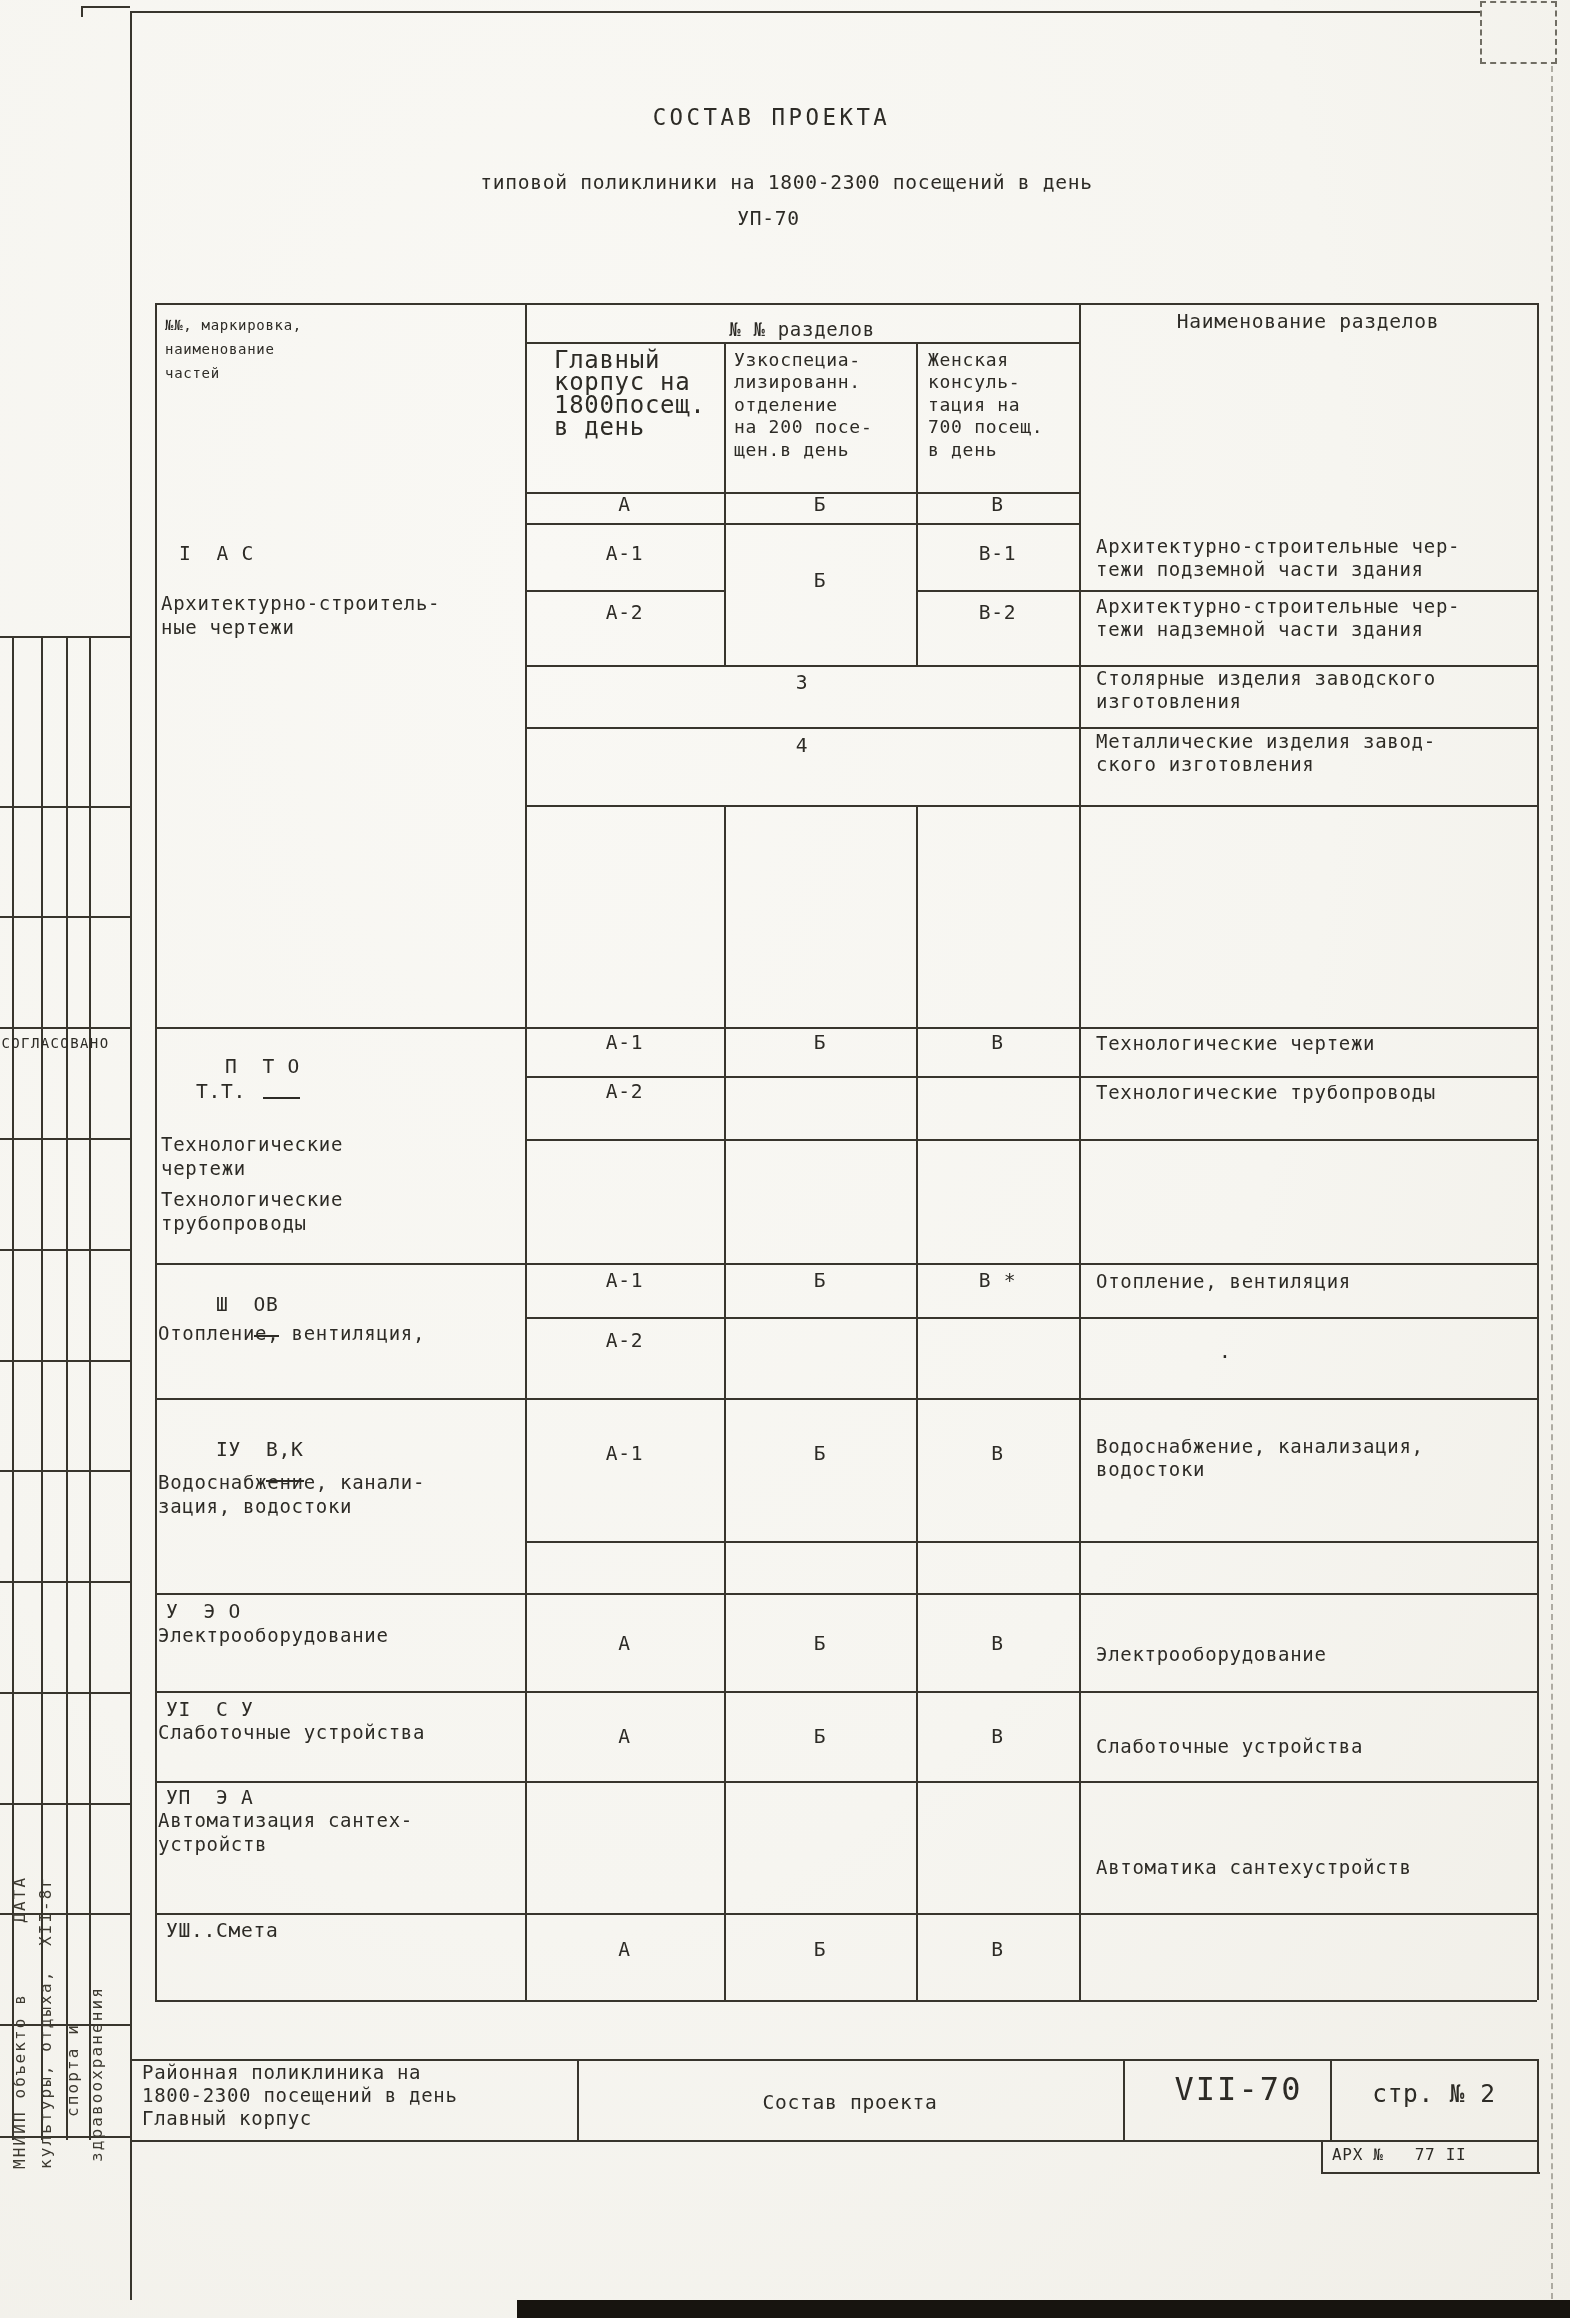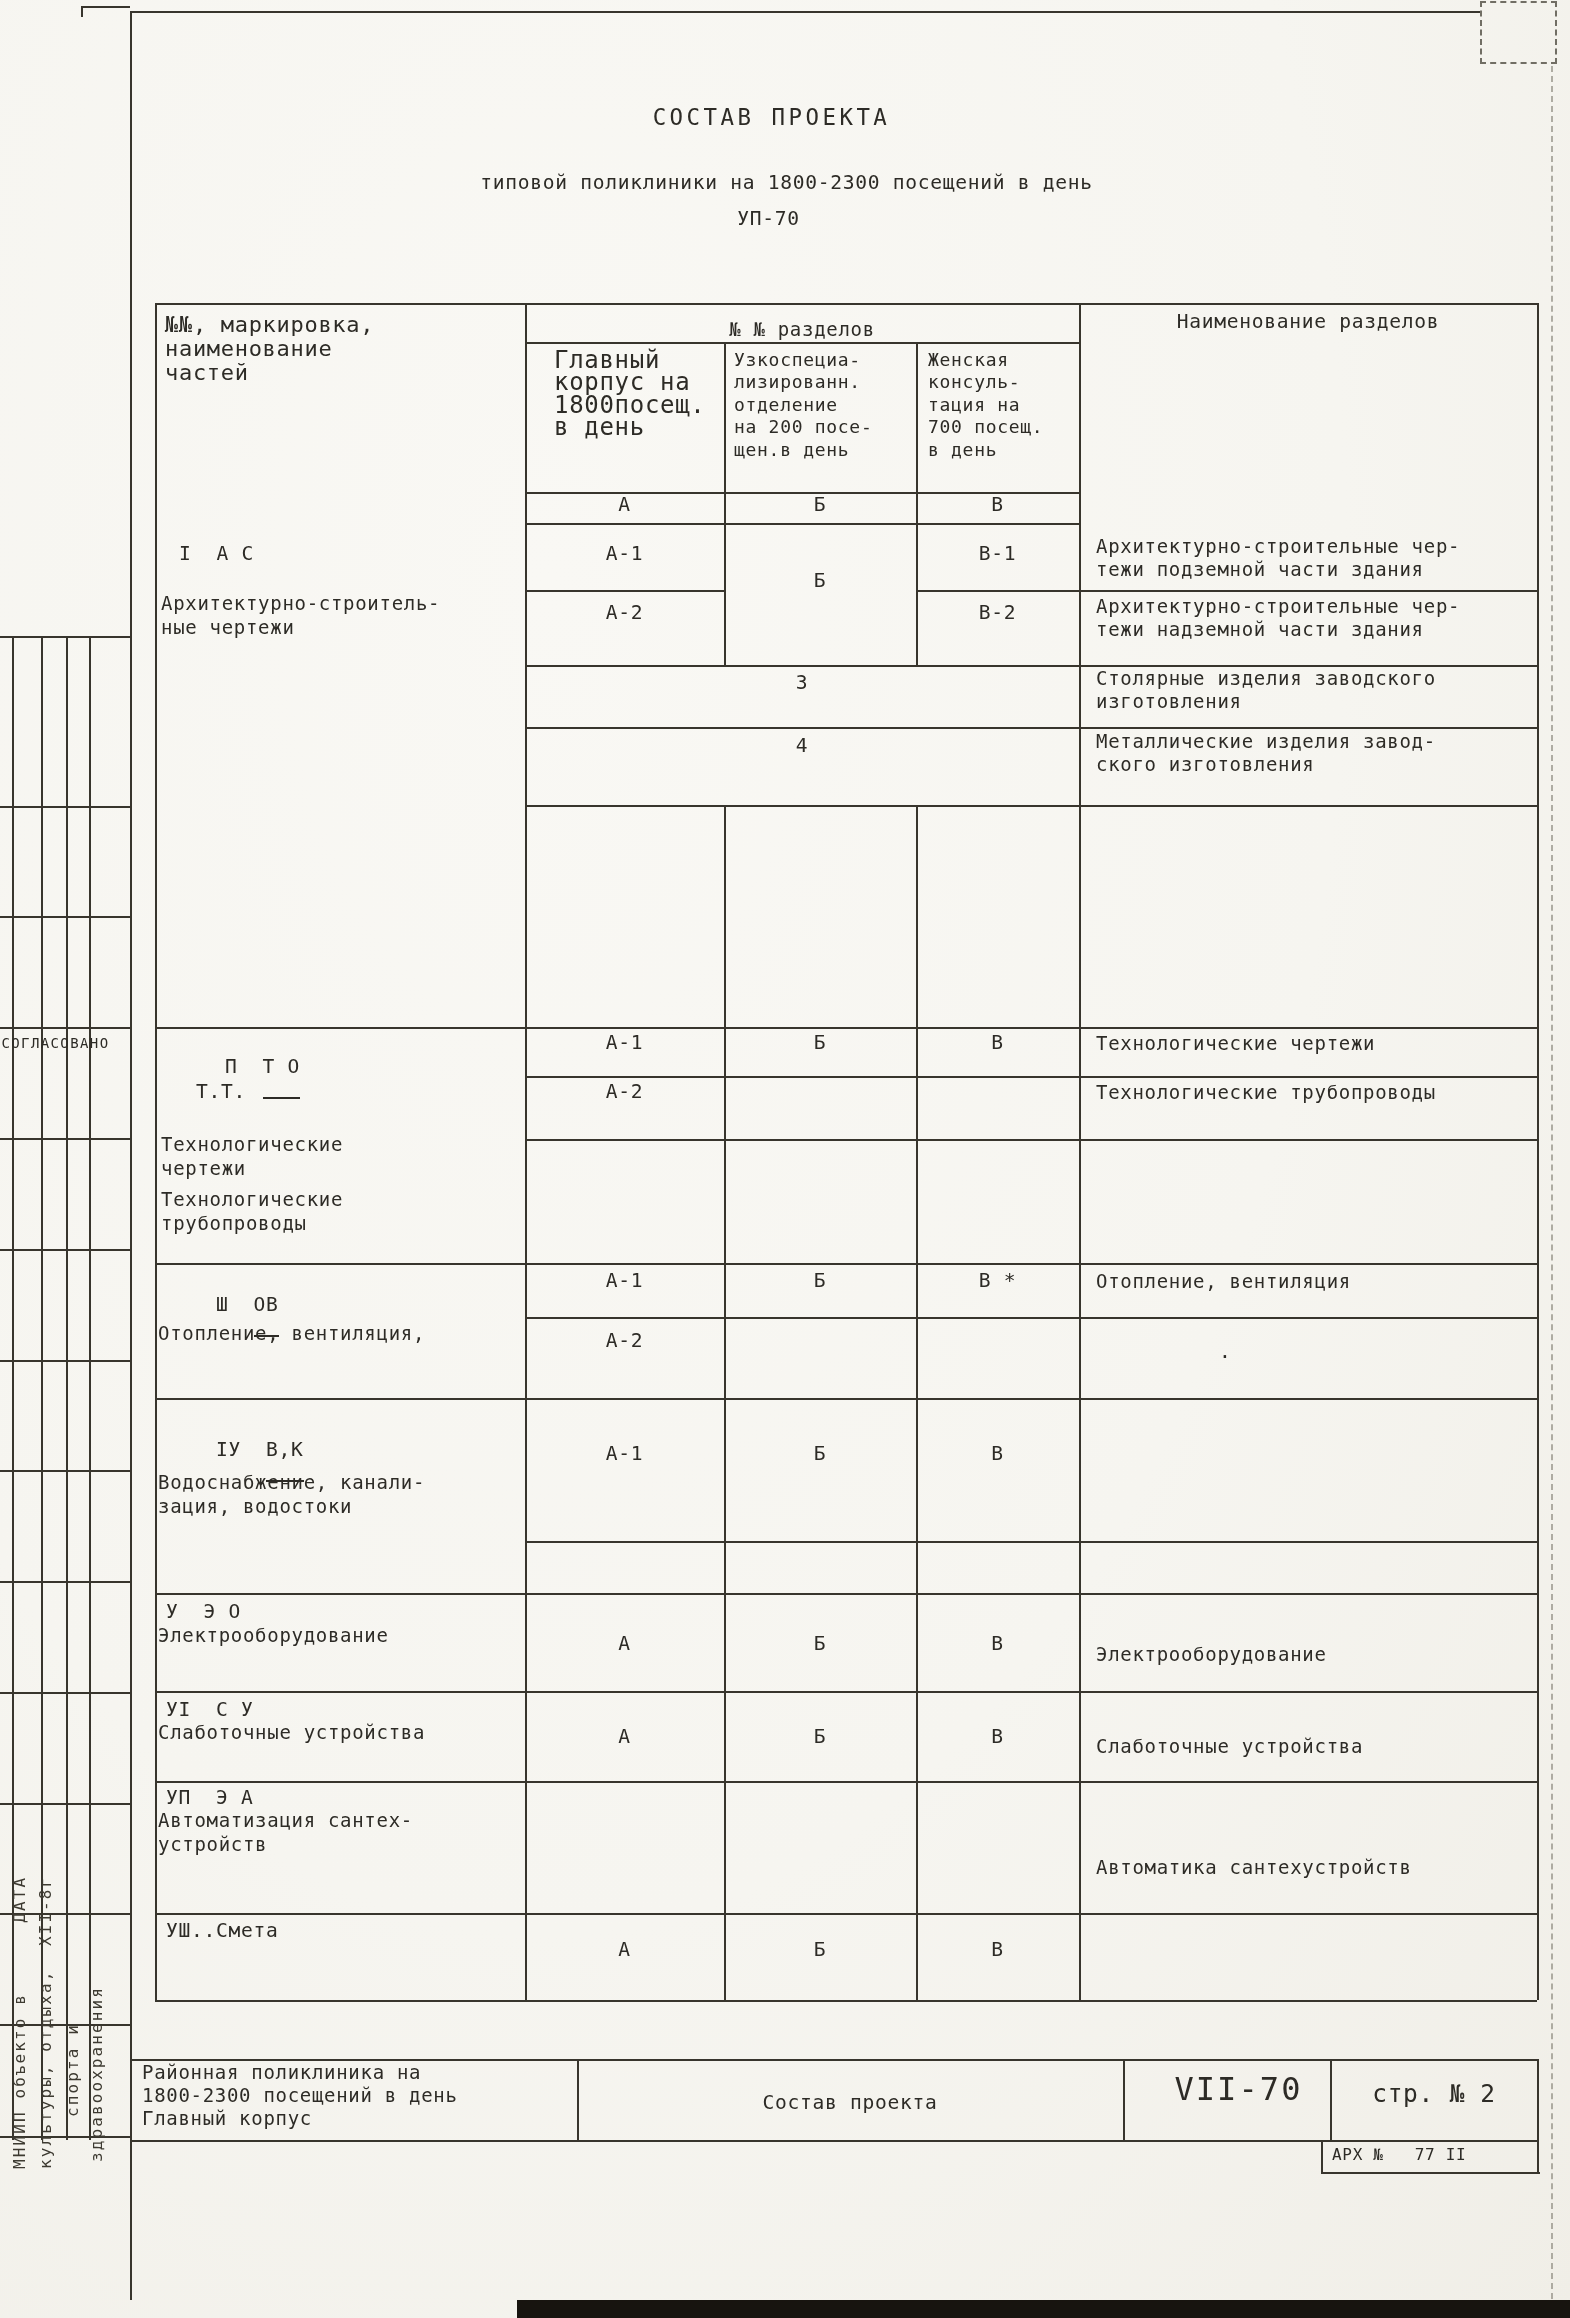--- a/index.html
+++ b/index.html
@@ -84,21 +84,21 @@
   <i class="hl" style="left:155px;top:1263px;width:1382px;"></i>
   <i class="hl" style="left:525px;top:1317px;width:1013px;"></i>
   <i class="hl" style="left:155px;top:1398px;width:1382px;"></i>
   <i class="hl" style="left:525px;top:1541px;width:1013px;"></i>
   <i class="hl" style="left:155px;top:1593px;width:1382px;"></i>
   <i class="hl" style="left:155px;top:1691px;width:1382px;"></i>
   <i class="hl" style="left:155px;top:1781px;width:1382px;"></i>
   <i class="hl" style="left:155px;top:1913px;width:1382px;"></i>
   <i class="hl" style="left:155px;top:2000px;width:1382px;"></i>
 
-  <div class="t" style="left:165px;top:313px;font-size:22px;">№№, маркировка,
+  <div class="t" style="left:165px;top:313px;font-size:14px;">№№, маркировка,
 наименование
 частей</div>
   <div class="t c" style="left:525px;top:317px;width:554px;font-size:19px;">№ № разделов</div>
   <div class="t c" style="left:1079px;top:310px;width:458px;">Наименование разделов</div>
   <div class="t" style="left:554px;top:349px;font-size:24px;line-height:22.4px;">Главный
 корпус на
 1800посещ.
 в день</div>
   <div class="t" style="left:734px;top:349px;font-size:18px;line-height:22.4px;">Узкоспециа-
 лизированн.
@@ -160,20 +160,22 @@
   <div class="t" style="left:1219px;top:1340px;">.</div>
 
   <div class="t" style="left:166px;top:1414px;">
     <span>IУ  </span><span class="u">В,К</span>
   </div>
   <div class="t" style="left:158px;top:1470px;font-size:19px;">Водоснабжение, канали-
 зация, водостоки</div>
   <div class="t c" style="left:525px;top:1442px;width:199px;">А-1</div>
   <div class="t c" style="left:724px;top:1442px;width:192px;">Б</div>
   <div class="t c" style="left:916px;top:1442px;width:163px;">В</div>
+  <div class="t" style="left:1096px;top:1435px;font-size:19px;line-height:23px;">Водоснабжение, канализация,
+водостоки</div>
 
   <div class="t" style="left:166px;top:1600px;">У  Э О</div>
   <div class="t" style="left:158px;top:1623px;font-size:19px;">Электрооборудование</div>
   <div class="t c" style="left:525px;top:1632px;width:199px;">А</div>
   <div class="t c" style="left:724px;top:1632px;width:192px;">Б</div>
   <div class="t c" style="left:916px;top:1632px;width:163px;">В</div>
   <div class="t" style="left:1096px;top:1642px;font-size:19px;">Электрооборудование</div>
 
   <div class="t" style="left:166px;top:1698px;">УI  С У</div>
   <div class="t" style="left:158px;top:1720px;font-size:19px;">Слаботочные устройства</div>

